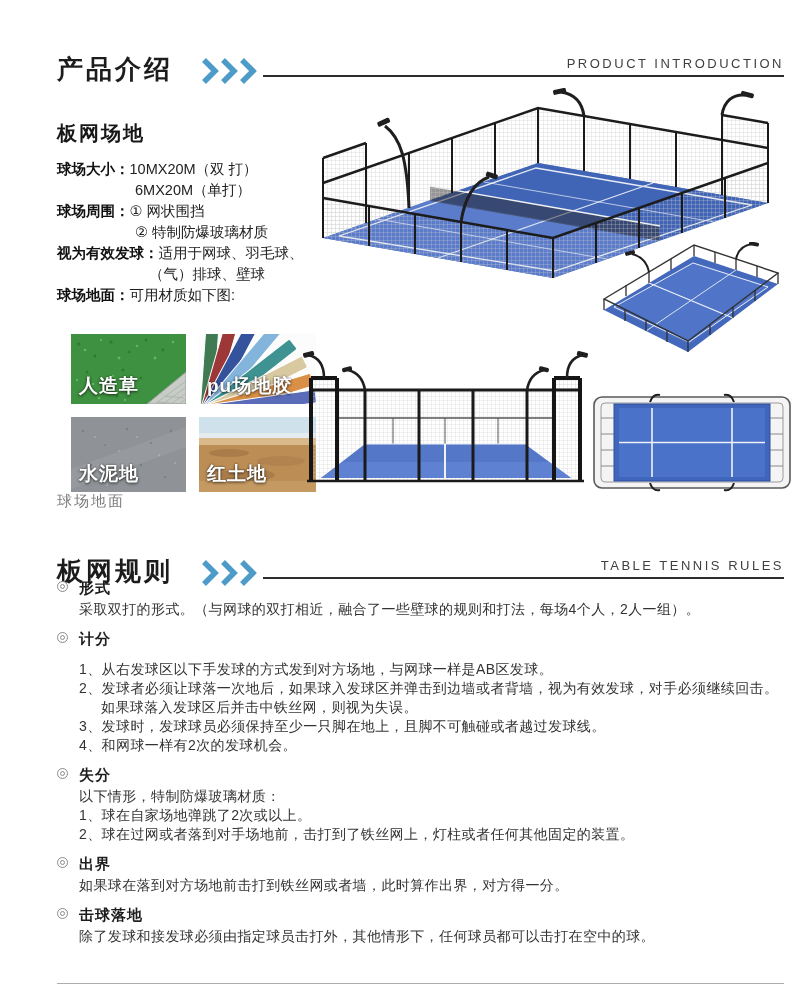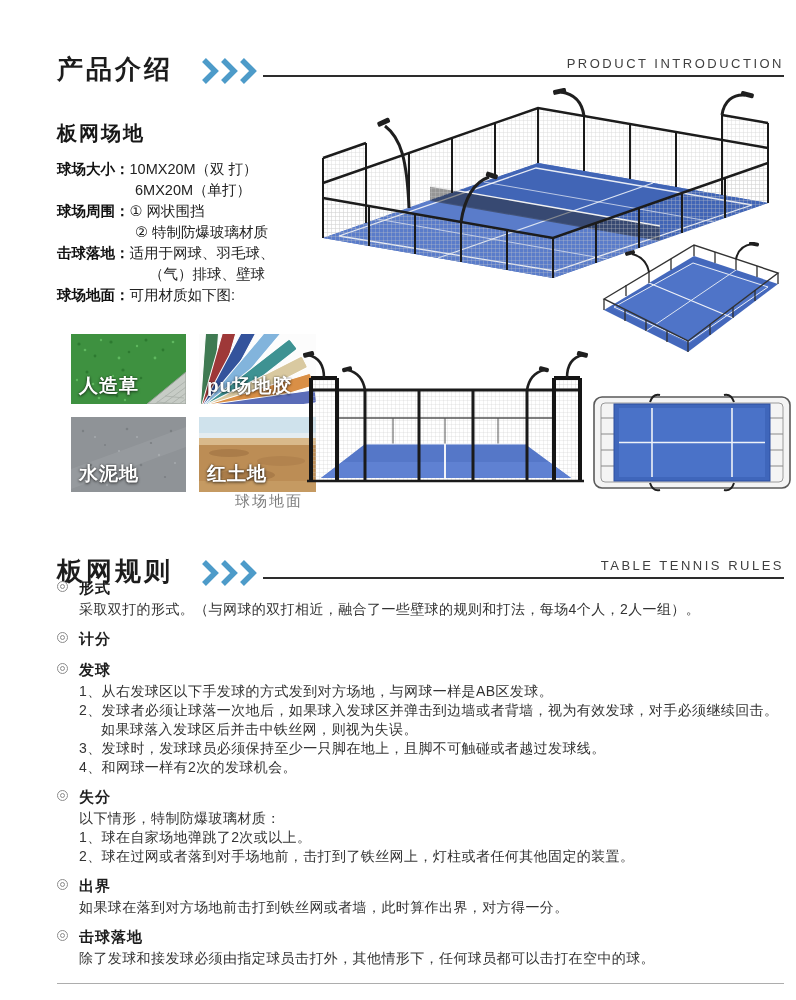--- a/index.html
+++ b/index.html
@@ -19,21 +19,21 @@
   .specs{position:absolute;left:57px;top:159px;width:255px;font-size:14.5px;line-height:21px;color:#222;}
   .spec-label{font-weight:bold;color:#111;}
   .spec-line.indent{padding-left:78px;}
   .spec-line.indent2{padding-left:92px;}
 
   
   .materials{position:absolute;left:71px;top:334px;display:grid;grid-template-columns:115px 117px;grid-template-rows:70px 75px;gap:13px;}
   .mat-tile{position:relative;overflow:hidden;}
   .mat-label{position:absolute;left:8px;bottom:5px;color:#fff;font-weight:bold;font-size:19px;letter-spacing:1px;
              text-shadow:0 1px 3px rgba(0,0,0,.65), 0 0 2px rgba(0,0,0,.4);}
-  .mat-caption{position:absolute;left:57px;top:492px;width:246px;text-align:right;font-size:15px;color:#7d7d7d;letter-spacing:2px;}
+  .mat-caption{position:absolute;left:57px;top:492px;width:246px;text-align:left;font-size:15px;color:#7d7d7d;letter-spacing:2px;}
 
   
   .rules{position:absolute;left:57px;top:578px;right:8px;}
   .rule{margin-bottom:10px;}
   .rule-head{position:relative;height:21px;margin-bottom:1px;}
   .bullet{position:absolute;left:0;top:3px;width:11px;height:11px;border:1.4px solid #8c8c8c;border-radius:50%;
           display:flex;align-items:center;justify-content:center;box-sizing:border-box;background:#fff;}
   .bullet-inner{width:5px;height:5px;border:1.2px solid #8c8c8c;border-radius:50%;box-sizing:border-box;}
   .rule-title{margin-left:22px;font-size:15px;font-weight:bold;color:#1d1d1d;line-height:19px;letter-spacing:1px;}
   .rule-line{margin-left:22px;font-size:14px;line-height:19px;color:#333;letter-spacing:.4px;}
@@ -70,21 +70,21 @@
     <div class="spec-line indent">
       <span class="spec-value">6MX20M（单打）</span>
     </div>
     <div class="spec-line">
       <span class="spec-label">球场周围：</span><span class="spec-value">① 网状围挡</span>
     </div>
     <div class="spec-line indent">
       <span class="spec-value">② 特制防爆玻璃材质</span>
     </div>
     <div class="spec-line">
-      <span class="spec-label">击球落地：</span><span class="spec-value">适用于网球、羽毛球、</span>
+      <span class="spec-label">视为有效发球：</span><span class="spec-value">适用于网球、羽毛球、</span>
     </div>
     <div class="spec-line indent2">
       <span class="spec-value">（气）排球、壁球</span>
     </div>
     <div class="spec-line">
       <span class="spec-label">球场地面：</span><span class="spec-value">可用材质如下图:</span>
     </div>
   </div>
 
   <div class="materials">
@@ -420,26 +420,20 @@
     <div class="rule">
       <div class="rule-head">
         <span class="bullet">
             <span class="bullet-inner"></span>
           </span>
         <span class="rule-title">计分</span>
       </div>
     </div>
 
     <div class="rule">
-      <div class="rule-head">
-        <span class="bullet">
-            <span class="bullet-inner"></span>
-          </span>
-        <span class="rule-title">发球</span>
-      </div>
       <div class="rule-line">1、从右发球区以下手发球的方式发到对方场地，与网球一样是AB区发球。</div>
       <div class="rule-line">2、发球者必须让球落一次地后，如果球入发球区并弹击到边墙或者背墙，视为有效发球，对手必须继续回击。</div>
       <div class="rule-line cont">如果球落入发球区后并击中铁丝网，则视为失误。</div>
       <div class="rule-line">3、发球时，发球球员必须保持至少一只脚在地上，且脚不可触碰或者越过发球线。</div>
       <div class="rule-line">4、和网球一样有2次的发球机会。</div>
     </div>
 
     <div class="rule">
       <div class="rule-head">
         <span class="bullet">

